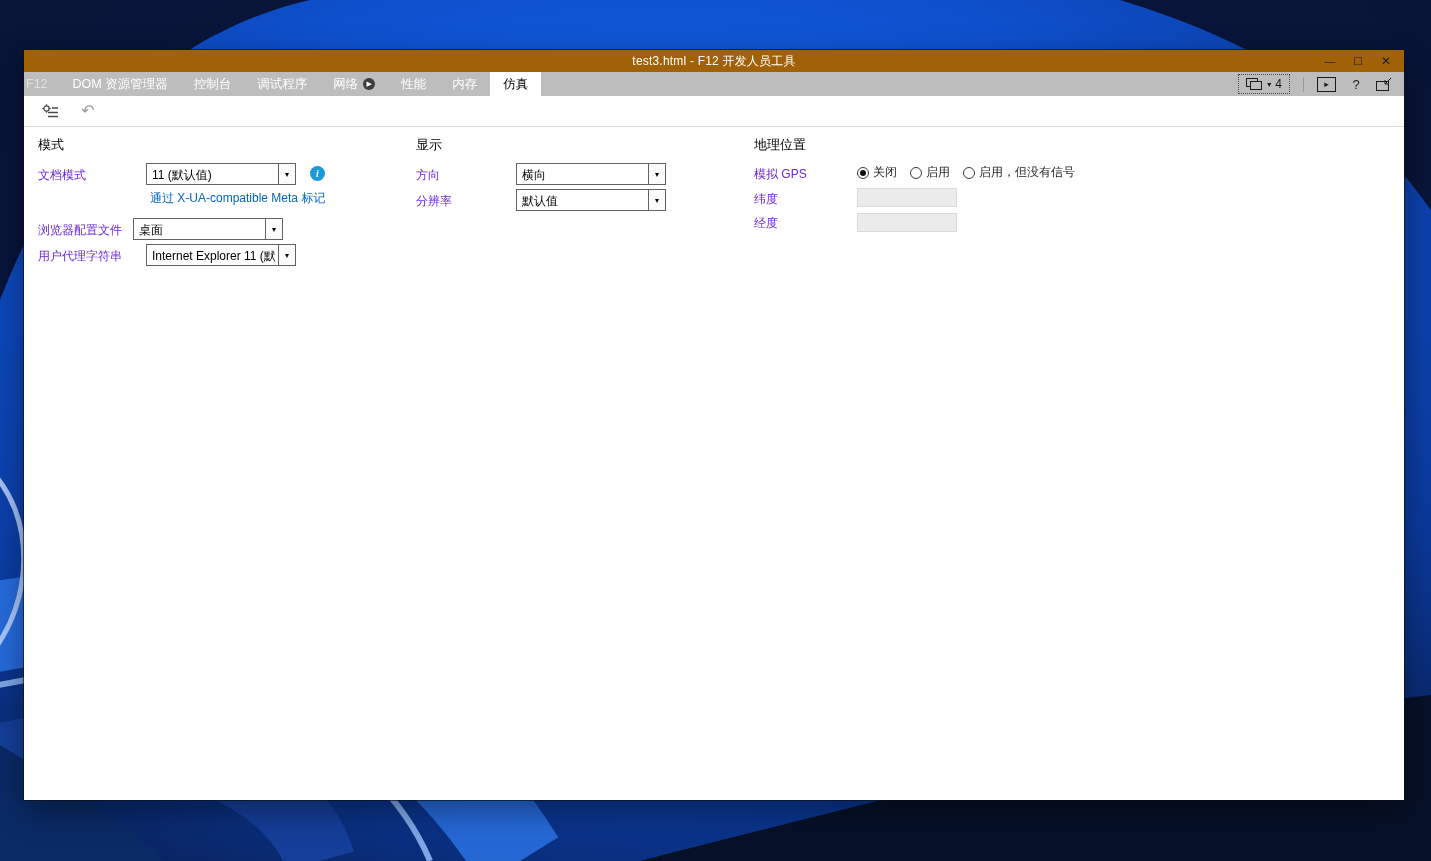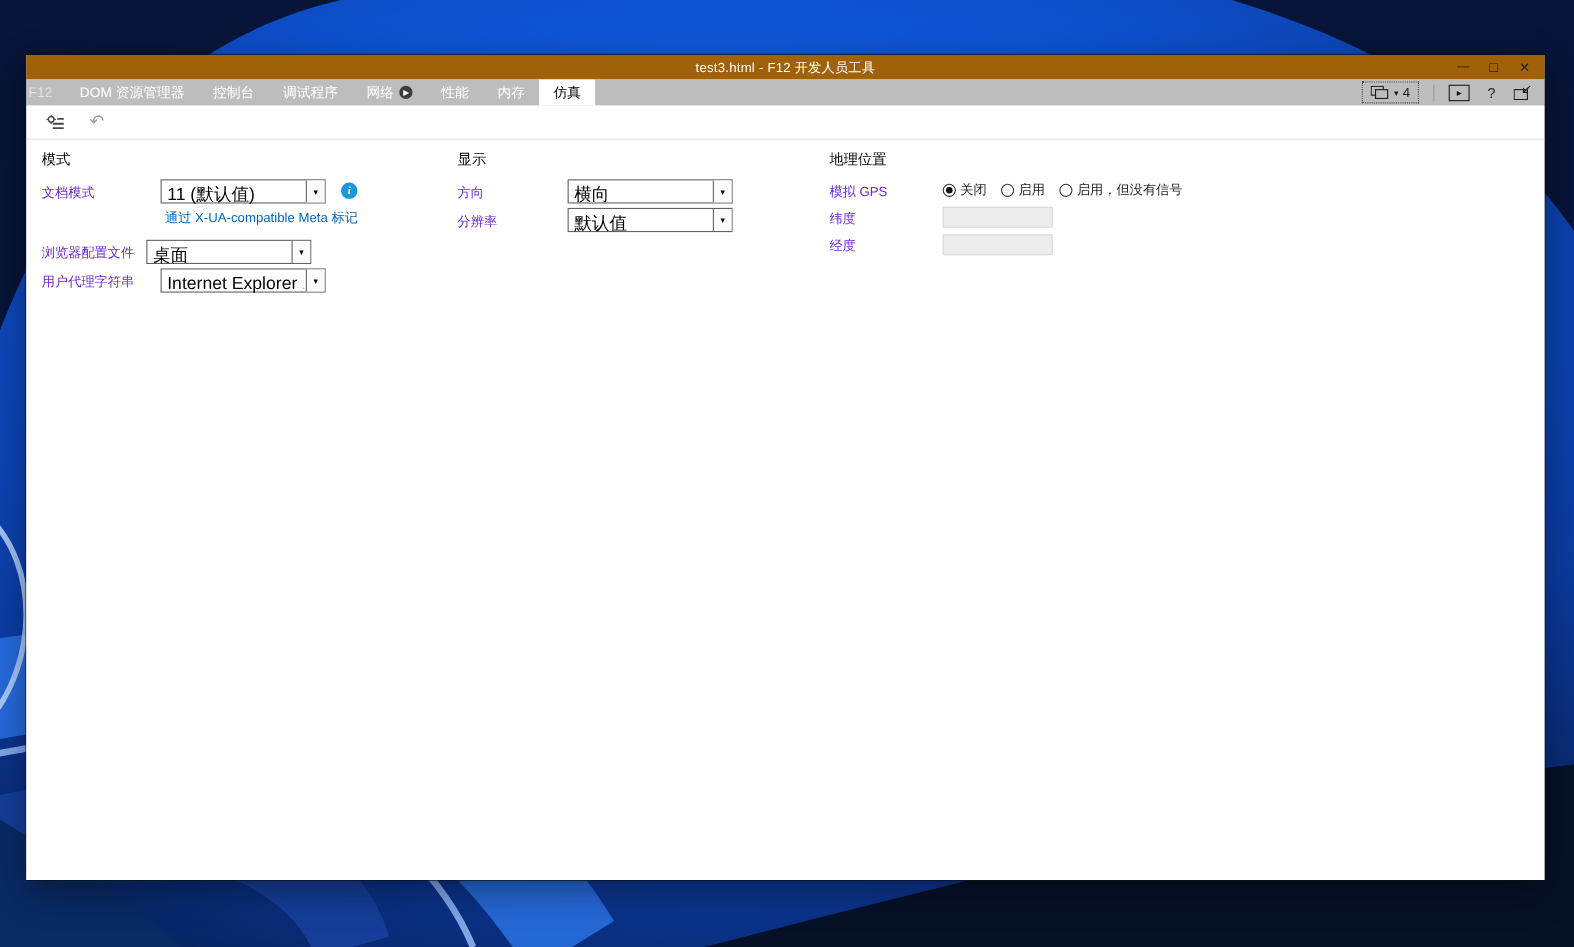--- a/index.html
+++ b/index.html
@@ -60,21 +60,21 @@
   .tb-icon.undo { color:#9b9b9b; font-size:16px; line-height:1; }
 
   
   .content { position:relative; height:calc(100% - 77px); font-size:12px; color:#1f1f1f; background:#fff; }
   .h { position:absolute; font-weight:normal; font-size:13px; color:#000; white-space:nowrap; }
   .lbl { position:absolute; color:#6d28d9; white-space:nowrap; }
   .select {
     position:absolute; width:150px; height:22px; background:#fff;
     border:1px solid #626262; cursor:default;
   }
-  .select-val { position:absolute; left:5px; right:19px; top:3px; white-space:nowrap; overflow:hidden; font-size:16px; color:#000; }
+  .select-val { position:absolute; left:5px; right:19px; top:3px; white-space:nowrap; overflow:hidden; font-size:12px; color:#000; }
   .select-arrow {
     position:absolute; right:0; top:0; bottom:0; width:17px; border-left:1px solid #626262;
     display:flex; align-items:center; justify-content:center; font-size:8px; background:#fbfbfb; color:#000;
   }
   .info {
     position:absolute; width:15px; height:15px; border-radius:50%; background:#1d9ad6; color:#fff;
     font-size:10px; font-weight:bold; display:flex; align-items:center; justify-content:center;
     font-family:"Liberation Serif","DejaVu Serif",serif; font-style:italic; cursor:default;
   }
   .link { position:absolute; color:#0066c0; white-space:nowrap; cursor:pointer; }

